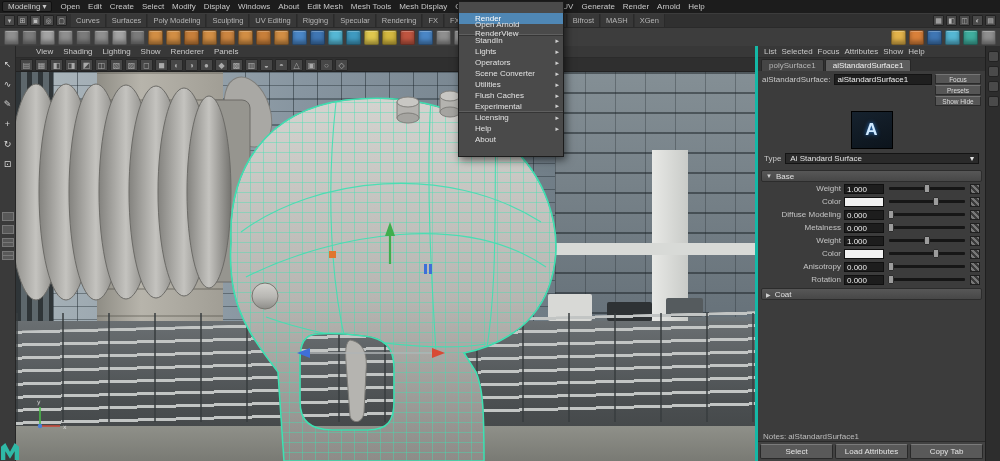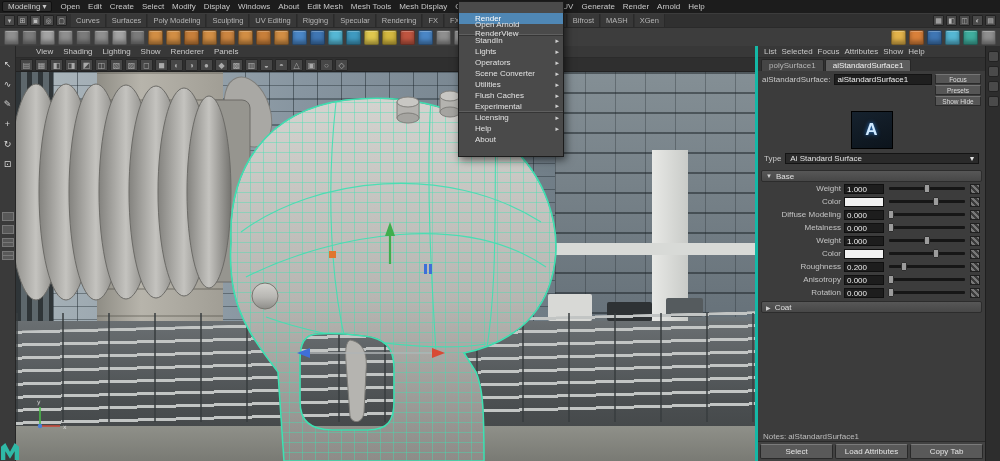--- a/index.html
+++ b/index.html
@@ -505,28 +505,20 @@
           </div>
           <div class="ae-row">
             <span class="ae-label">Color</span>
             <span class="ae-swatch" style="background:#f2f2f2"></span>
             <span class="ae-slider">
               <span class="ae-handle" style="left:calc(62% - 3px)"></span>
             </span>
             <span class="ae-map"></span>
           </div>
           <div class="ae-row">
-            <span class="ae-label">Roughness</span>
-            <span class="ae-val">0.200</span>
-            <span class="ae-slider">
-              <span class="ae-handle" style="left:calc(20% - 3px)"></span>
-            </span>
-            <span class="ae-map"></span>
-          </div>
-          <div class="ae-row">
             <span class="ae-label">Anisotropy</span>
             <span class="ae-val">0.000</span>
             <span class="ae-slider">
               <span class="ae-handle" style="left:calc(3% - 3px)"></span>
             </span>
             <span class="ae-map"></span>
           </div>
           <div class="ae-row">
             <span class="ae-label">Rotation</span>
             <span class="ae-val">0.000</span>

